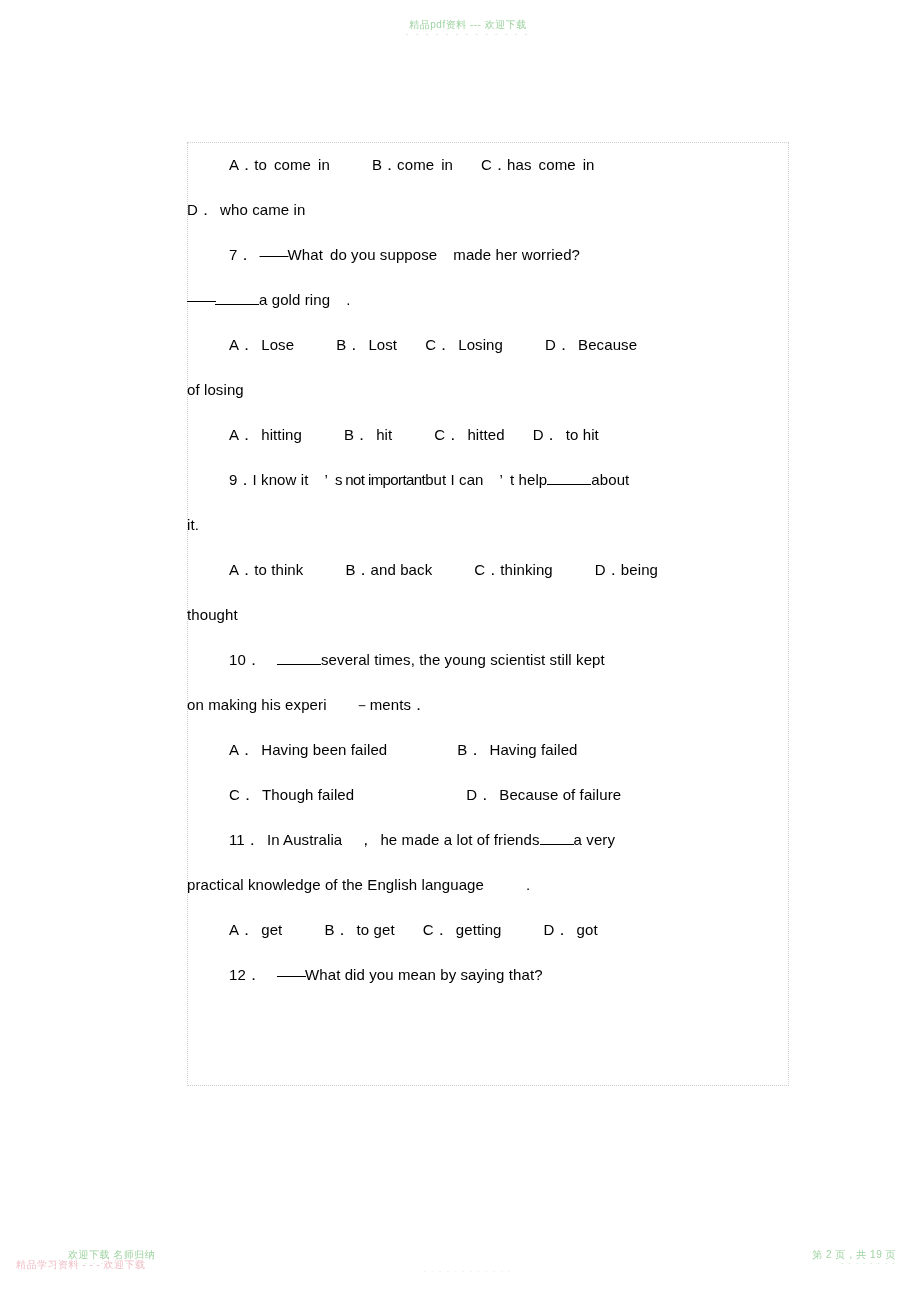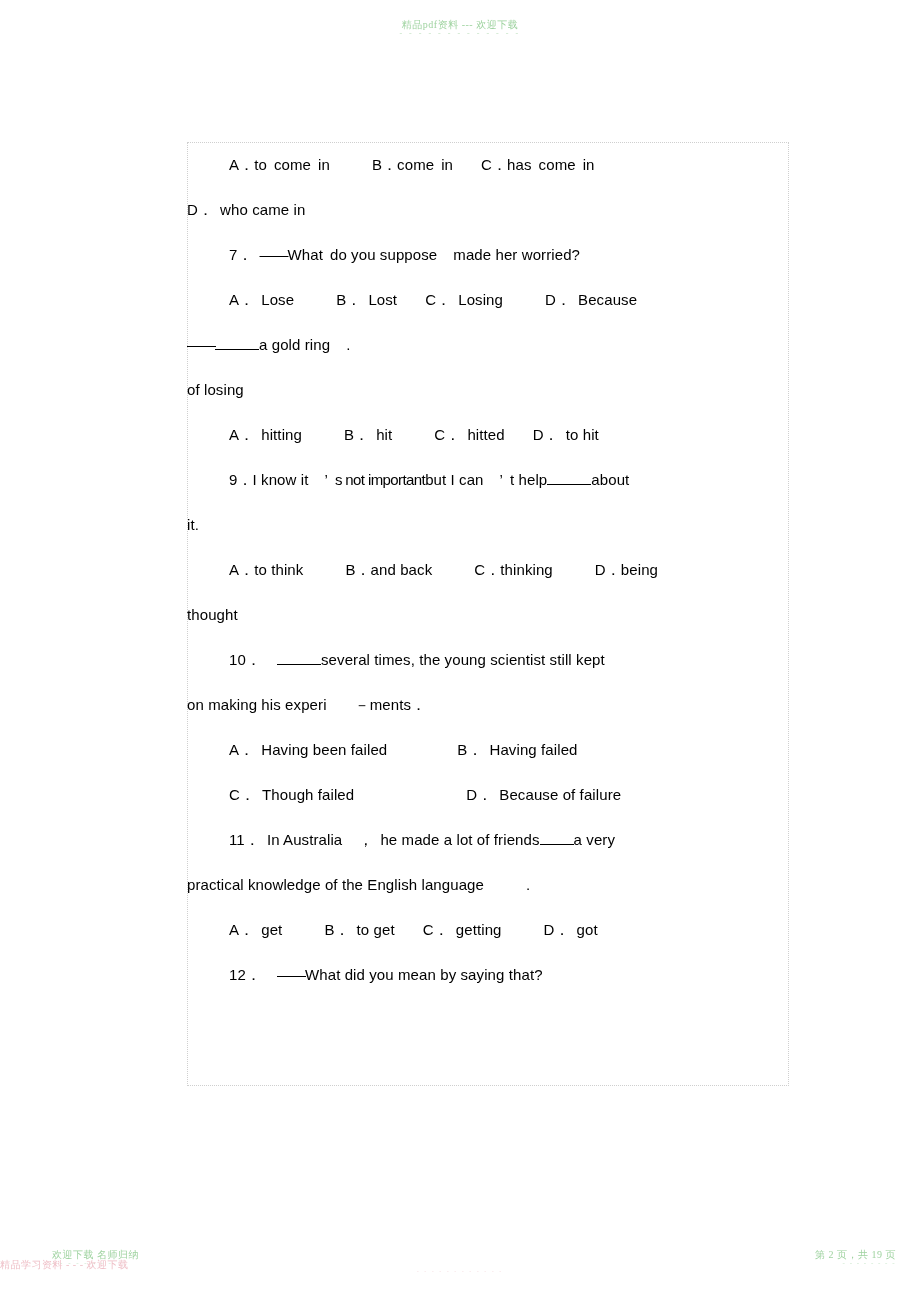--- a/index.html
+++ b/index.html
@@ -12,23 +12,24 @@
     height: 1303px;
     position: relative;
     font-family: "Liberation Sans", sans-serif;
     overflow: hidden;
   }
 
   
   .wm {
     position: absolute;
     white-space: nowrap;
-    font-family: Liberation Serif, serif;
+    font-family: Liberation Sans, sans-serif;
     letter-spacing: 0.5px;
     user-select: none;
+    padding-left: 16px;
   }
   .wm-top {
     left: 0; right: 0;
     top: 18px;
     text-align: center;
     color: #9fd3a0;
     font-size: 10px;
   }
   .wm-top-sub {
     left: 0; right: 0;
@@ -144,22 +145,22 @@
 
 <div class="wm wm-br">第 2 页，共 19 页</div>
 <div class="wm wm-br-sub">- - - - - - - -</div>
 
 <div class="frame"></div>
 
 <div class="content" id="doc-body">
     <div class="line indent"><span>A．to</span><span class="sp-sm"></span><span>come</span><span class="sp-sm"></span><span>in</span><span class="sp-xl"></span><span>B．come</span><span class="sp-sm"></span><span>in</span><span class="sp-lg"></span><span>C．has</span><span class="sp-sm"></span><span>come</span><span class="sp-sm"></span><span>in</span></div>
     <div class="line hang"><span>D．</span><span class="sp-sm"></span><span>who came in</span></div>
     <div class="line indent"><span>7．</span><span class="sp-sm"></span><span class="dash2">——</span><span>What</span><span class="sp-sm"></span><span>do you suppose</span><span class="sp-md"></span><span>made her worried?</span></div>
+    <div class="line hang"><span class="dash2">——</span><span class="blank w5"></span><span>a gold ring</span><span class="sp-md"></span><span>.</span></div>
     <div class="line indent"><span>A．</span><span class="sp-sm"></span><span>Lose</span><span class="sp-xl"></span><span>B．</span><span class="sp-sm"></span><span>Lost</span><span class="sp-lg"></span><span>C．</span><span class="sp-sm"></span><span>Losing</span><span class="sp-xl"></span><span>D．</span><span class="sp-sm"></span><span>Because</span></div>
-    <div class="line hang"><span class="dash2">——</span><span class="blank w5"></span><span>a gold ring</span><span class="sp-md"></span><span>.</span></div>
     <div class="line hang"><span>of losing</span></div>
     <div class="line indent"><span>A．</span><span class="sp-sm"></span><span>hitting</span><span class="sp-xl"></span><span>B．</span><span class="sp-sm"></span><span>hit</span><span class="sp-xl"></span><span>C．</span><span class="sp-sm"></span><span>hitted</span><span class="sp-lg"></span><span>D．</span><span class="sp-sm"></span><span>to hit</span></div>
     <div class="line indent bleed"><span>9．I know it</span><span class="sp-md"></span><span>’</span><span class="sp-sm"></span><span class="tight">s not important</span><span>but I can</span><span class="sp-md"></span><span>’</span><span class="sp-sm"></span><span>t help</span><span class="blank w5"></span><span>about</span></div>
     <div class="line hang"><span>it.</span></div>
     <div class="line indent"><span>A．to think</span><span class="sp-xl"></span><span>B．and back</span><span class="sp-xl"></span><span>C．thinking</span><span class="sp-xl"></span><span>D．being</span></div>
     <div class="line hang"><span>thought</span></div>
     <div class="line indent"><span>10．</span><span class="sp-md"></span><span class="blank w5"></span><span>several times, the young scientist still kept</span></div>
     <div class="line hang"><span>on making his experi</span><span class="sp-lg"></span><span>－ments．</span></div>
     <div class="line indent"><span>A．</span><span class="sp-sm"></span><span>Having been failed</span><span class="sp-xl"></span><span class="sp-lg"></span><span>B．</span><span class="sp-sm"></span><span>Having failed</span></div>
     <div class="line indent"><span>C．</span><span class="sp-sm"></span><span>Though failed</span><span class="sp-xl"></span><span class="sp-xl"></span><span class="sp-lg"></span><span>D．</span><span class="sp-sm"></span><span>Because of failure</span></div>

